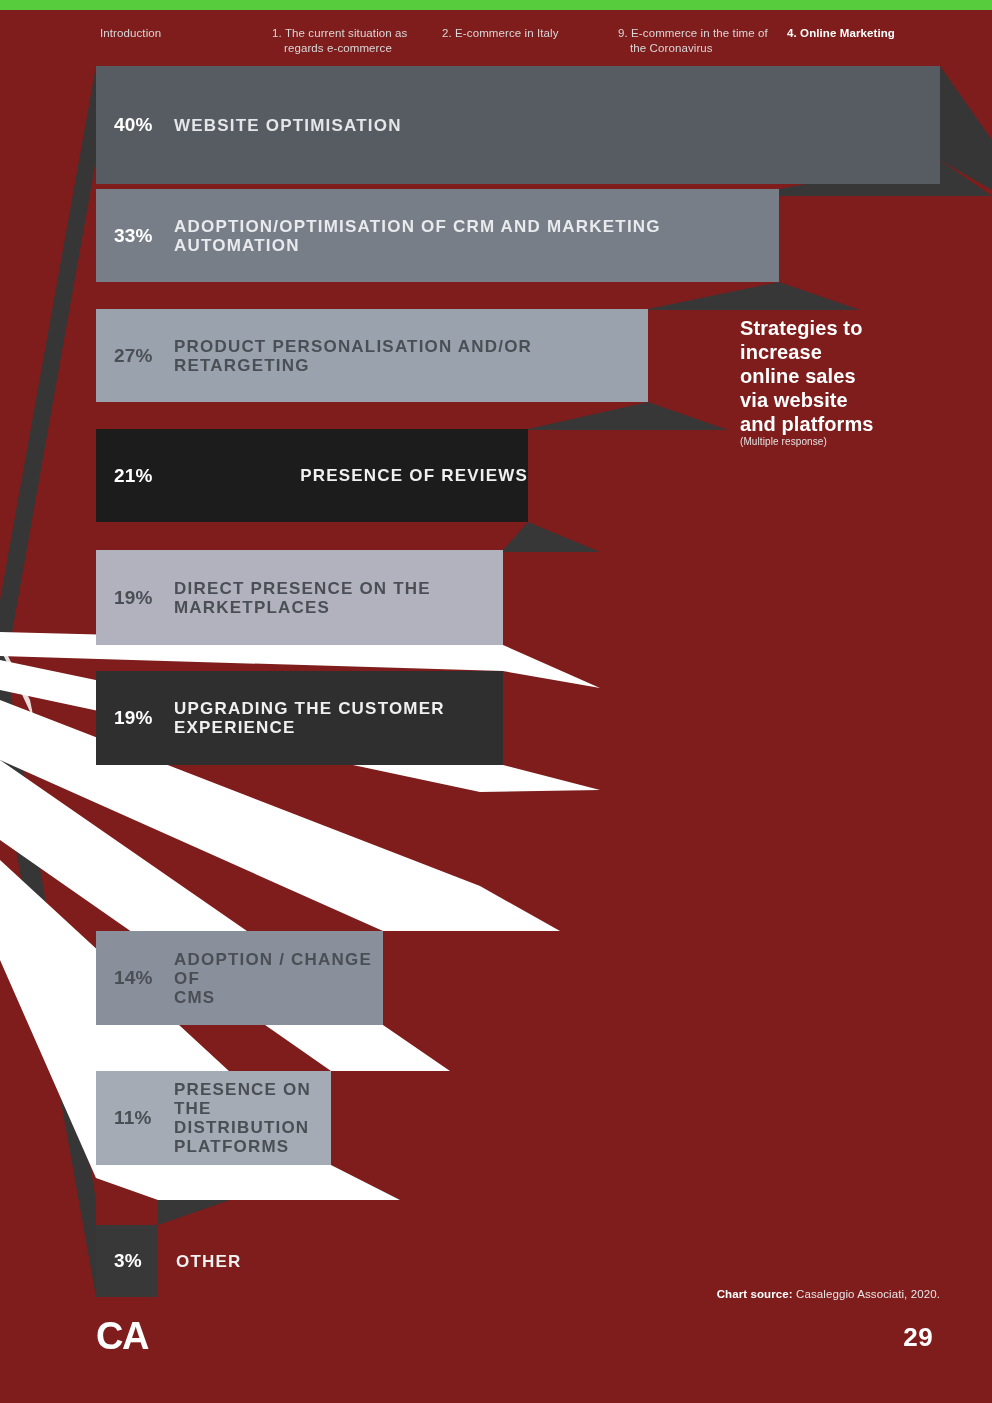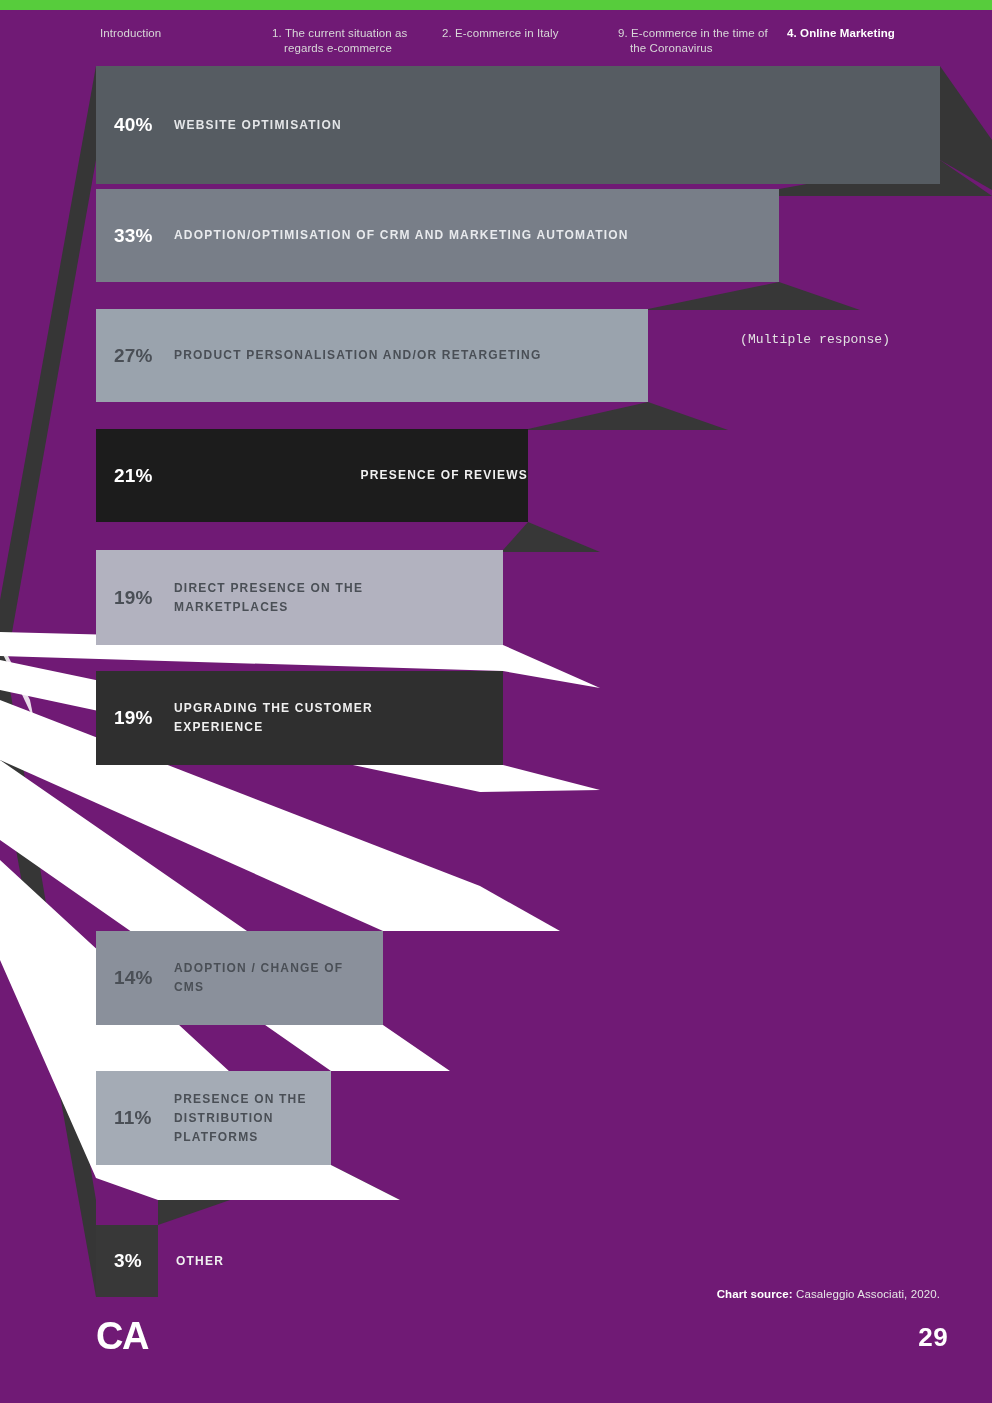--- a/index.html
+++ b/index.html
@@ -4,21 +4,21 @@
 <style>
   html, body {
     margin: 0;
     padding: 0;
     background: #3c3c3c;
   }
   .page {
     position: relative;
     width: 992px;
     height: 1403px;
-    background: #701a75;
+    background: #7f1d1d;
     overflow: hidden;
     font-family: "Liberation Sans", sans-serif;
     -webkit-font-smoothing: antialiased;
   }
 
   
   .topbar {
     position: absolute;
     left: 0; top: 0;
     width: 992px; height: 10px;
@@ -69,21 +69,21 @@
   .bar .pct {
     font-size: 19px;
     font-weight: bold;
     letter-spacing: 0.2px;
     width: 60px;
     padding-left: 18px;
     box-sizing: border-box;
     flex: 0 0 auto;
   }
   .bar .lbl {
-    font-size: 12px;
+    font-size: 17px;
     font-weight: bold;
     letter-spacing: 1.2px;
     line-height: 19px;
     padding-left: 18px;
     white-space: pre-line;
   }
 
   
   .title-block {
     position: absolute;
@@ -93,25 +93,23 @@
   }
   .title-block .t {
     font-size: 20px;
     font-weight: bold;
     color: #ffffff;
     line-height: 24px;
     letter-spacing: 0.1px;
     white-space: pre-line;
   }
   .title-block .sub {
-    margin-top: 16px;
-    font-size: 13px;
+    font-size: 10px;
     color: #e2e2e2;
     letter-spacing: 0.1px;
-    font-family: Liberation Mono, monospace;
   }
 
   
   .source {
     position: absolute;
     right: 52px;
     top: 1288px;
     font-size: 11.5px;
     color: #e6e6e6;
     letter-spacing: 0.1px;
@@ -123,21 +121,21 @@
     left: 96px;
     top: 1316px;
     font-size: 38px;
     font-weight: bold;
     color: #ffffff;
     letter-spacing: -1.5px;
     line-height: 40px;
   }
   .pageno {
     position: absolute;
-    right: 44px;
+    right: 59px;
     top: 1322px;
     font-size: 26px;
     font-weight: bold;
     color: #ffffff;
     letter-spacing: 0.4px;
   }
 </style>
 </head>
 <body>
 
@@ -226,20 +224,25 @@
 DISTRIBUTION
 PLATFORMS</div>
       </div>
       <div class="bar" style="left: 96px; top: 1225px; width: 62px; height: 72px; background: rgb(56, 56, 56); position: absolute;">
         <div class="pct" style="color: rgb(255, 255, 255);">3%</div>
         <div class="lbl" style="color: rgb(240, 240, 240); position: absolute; left: 62px; top: 50%; transform: translateY(-50%); white-space: nowrap;">OTHER</div>
       </div>
     </div>
 
   <div class="title-block">
+    <div class="t">Strategies to
+increase
+online sales
+via website
+and platforms</div>
     <div class="sub">(Multiple response)</div>
   </div>
 
   <div class="source">
     <b>Chart source:</b>
     <span>Casaleggio Associati, 2020.</span>
   </div>
   <div class="logo">CA</div>
   <div class="pageno">29</div>
 

